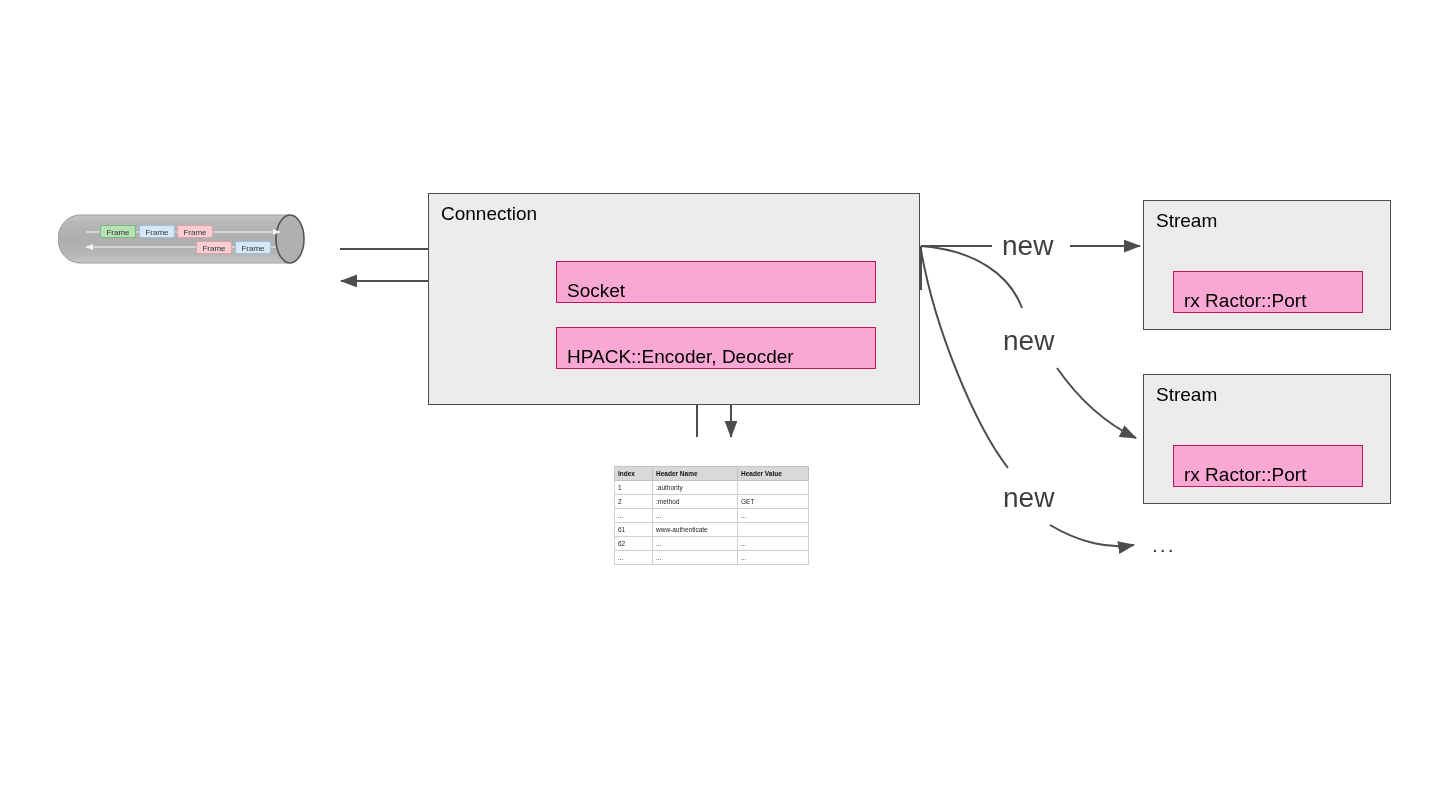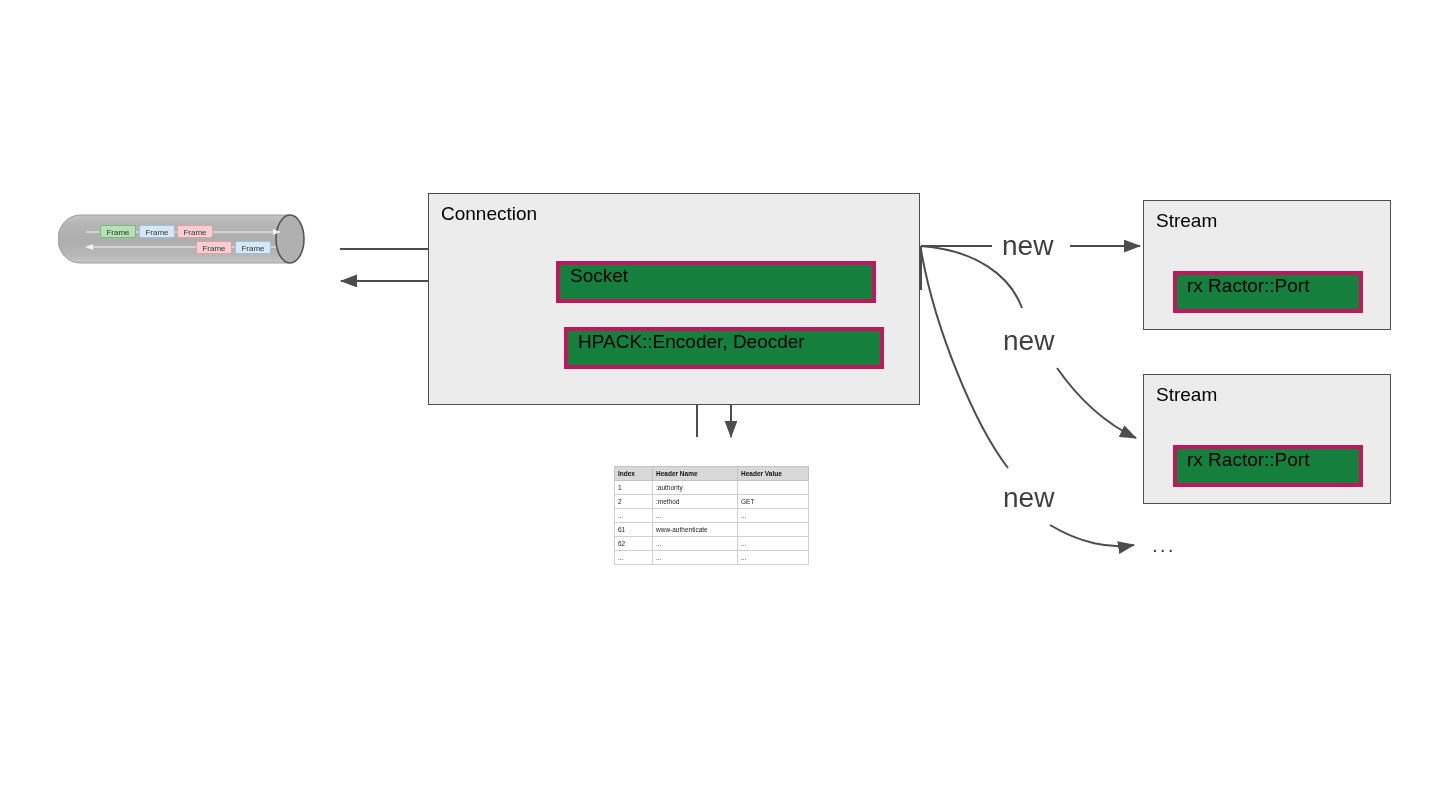--- a/index.html
+++ b/index.html
@@ -38,25 +38,25 @@
     top: 8px;
     font-size: 19px;
     line-height: 24px;
     color: #000000;
     white-space: nowrap;
   }
 
   
   .component-box {
     position: absolute;
-    background: #15803d;
-    border: 4px solid #be185d;
+    background: #f9a8d4;
+    border: 1px solid #be185d;
     box-sizing: border-box;
     display: flex;
-    align-items: flex-start;
+    align-items: flex-end;
   }
   .component-label {
     padding-left: 10px;
     font-size: 19px;
     line-height: 22px;
     color: #000000;
     white-space: nowrap;
   }
 
   
@@ -201,21 +201,21 @@
     <div class="frame-chip frame-blue" style="left:177px;top:30px;width:36px;">Frame</div>
   </div>
 
   <div class="node container-box" style="left:428px;top:173px;width:492px;height:212px;">
     <div class="container-title">Connection</div>
 
     <div class="component-box" style="left:127px;top:67px;width:320px;height:42px;">
       <span class="component-label">Socket</span>
     </div>
 
-    <div class="component-box" style="left:135px;top:133px;width:320px;height:42px;">
+    <div class="component-box" style="left:127px;top:133px;width:320px;height:42px;">
       <span class="component-label">HPACK::Encoder, Deocder</span>
     </div>
   </div>
 
   <div class="node container-box" style="left:1143px;top:180px;width:248px;height:130px;">
     <div class="container-title">Stream</div>
     <div class="component-box" style="left:29px;top:70px;width:190px;height:42px;">
       <span class="component-label">rx Ractor::Port</span>
     </div>
   </div>

